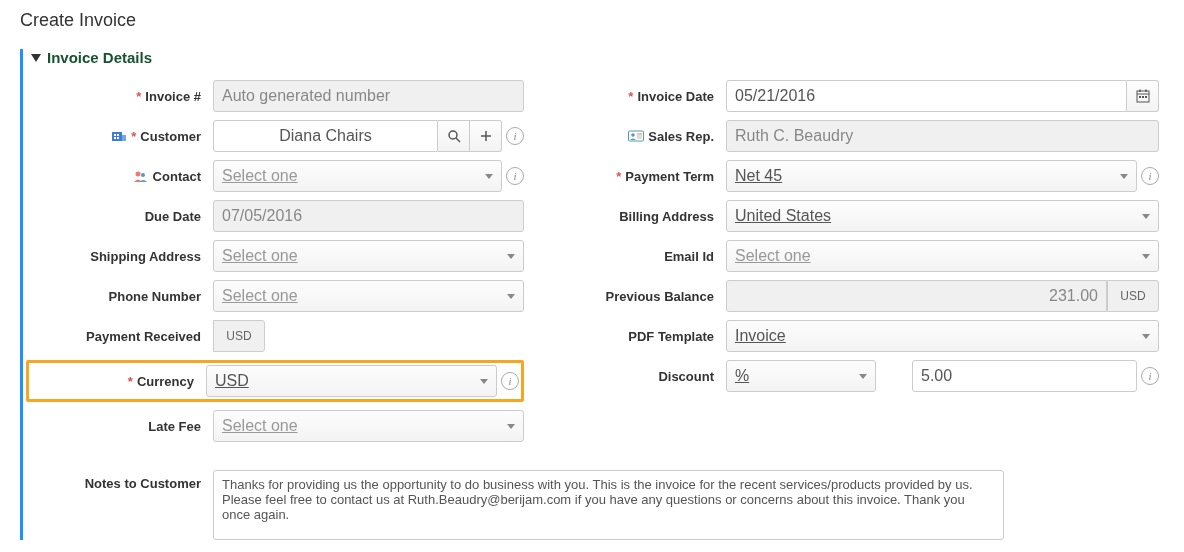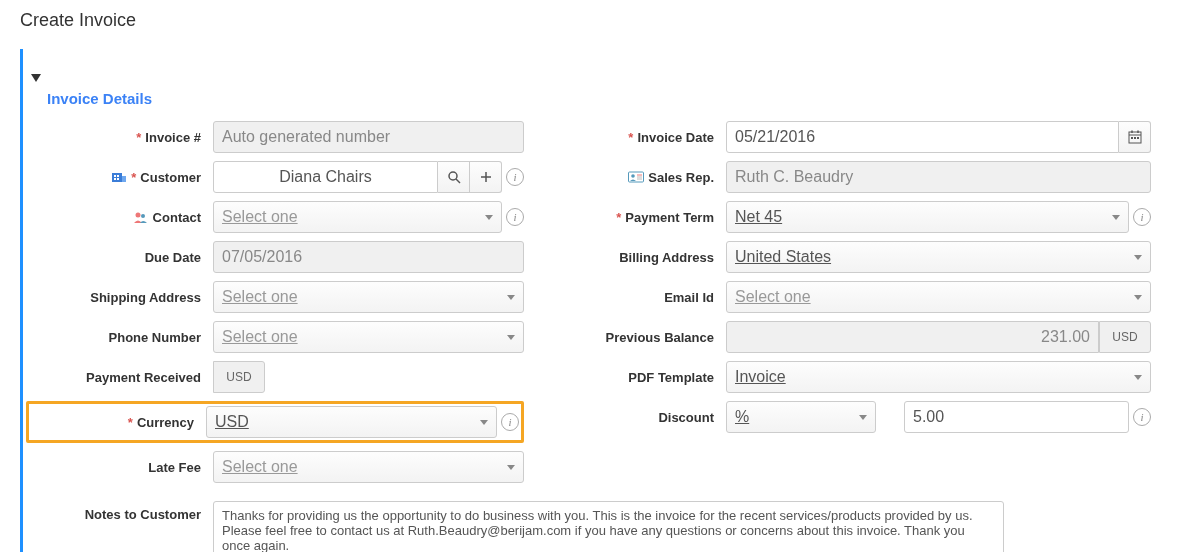--- a/index.html
+++ b/index.html
@@ -2,21 +2,21 @@
 <html><head>
 <meta charset="utf-8">
 <style>
 * { box-sizing: border-box; margin: 0; padding: 0; }
 body { font-family: Arial, Helvetica, sans-serif; font-size: 13px; color: #333; background: #fff; }
 .container { width: 1024px; padding: 10px 20px; }
 .page-title { font-size: 18px; font-weight: normal; color: #333; margin-bottom: 18px; }
 .section { border-left: 3px solid #1e90ff; padding-left: 8px; }
 .section-header { display: flex; align-items: center; cursor: pointer; margin-bottom: 14px; }
 .section-header .caret { width: 0; height: 0; border-left: 5px solid transparent; border-right: 5px solid transparent; border-top: 8px solid #333; margin-right: 6px; }
-.section-title { color: #3b82f6; font-weight: bold; font-size: 15px; margin-top: 41px; }
+.section-title { color: #14532d; font-weight: bold; font-size: 15px; }
 .form-grid { display: flex; }
 .col { flex: 1; }
 .col-left { margin-right: 10px; }
 .col-right { margin-left: 10px; }
 .row { display: flex; align-items: center; margin-bottom: 8px; min-height: 32px; }
 .label { width: 182px; text-align: right; padding-right: 12px; font-size: 13px; color: #333; font-weight: bold; display: flex; justify-content: flex-end; align-items: center; gap: 4px; }
 .req { color: #d9534f; }
 .field { flex: 1; display: flex; align-items: center; gap: 4px; }
 .input, .select, .readonly { height: 32px; border: 1px solid #ccc; border-radius: 3px; padding: 0 8px; font-size: 16px; color: #555; background: #fff; }
 .readonly { background: #f0f0f0; color: #888; display: flex; align-items: center; }
@@ -29,21 +29,21 @@
 .label-icon { width: 16px; height: 12px; display: inline-block; }
 .input-group { display: flex; flex: 1; }
 .input-group > * { border-radius: 0; }
 .input-group > *:first-child { border-radius: 3px 0 0 3px; }
 .input-group > *:last-child { border-radius: 0 3px 3px 0; }
 .input-group > * + * { border-left: none; }
 .text-right { text-align: right; padding-left: 42px; }
 .unit { width: 52px; height: 32px; border: 1px solid #ccc; background: #f0f0f0; display: flex; align-items: center; justify-content: center; color: #666; font-size: 12px; }
 .highlight { border: 3px solid #f5a623; padding: 2px; margin-left: -5px; border-radius: 2px; }
 .highlight .label { width: 175px; }
-.full-row { display: flex; align-items: flex-start; margin-top: 10px; }
+.full-row { display: flex; align-items: flex-start; margin-top: 20px; }
 .full-row .label { width: 182px; padding-top: 6px; }
 .full-row .field textarea { flex: 1; height: 70px; border: 1px solid #ccc; border-radius: 3px; padding: 6px 8px; font-family: inherit; font-size: 13px; color: #555; resize: none; }
 svg { display: block; }
 </style>
 </head>
 <body>
 
 <div class="container">
   <h1 class="page-title">Create Invoice</h1>
 
@@ -301,21 +301,21 @@
         <div class="row">
           <div class="label">
               <span>Discount</span>
             </div>
           <div class="field">
             <div class="select" style="width:150px">
               <span class="sel-text">%</span>
                 <span class="caret-down"></span>
             </div>
             <div style="width:20px"></div>
-            <input class="input" style="flex: 1 1 0%;" value="5.00">
+            <input class="input" style="flex: 1 1 0%; margin-left: 8px;" value="5.00">
             <span class="info-icon">i</span>
           </div>
         </div>
       </div>
     </div>
 
     <div class="full-row">
       <div class="label">
           <span>Notes to Customer</span>
         </div>

